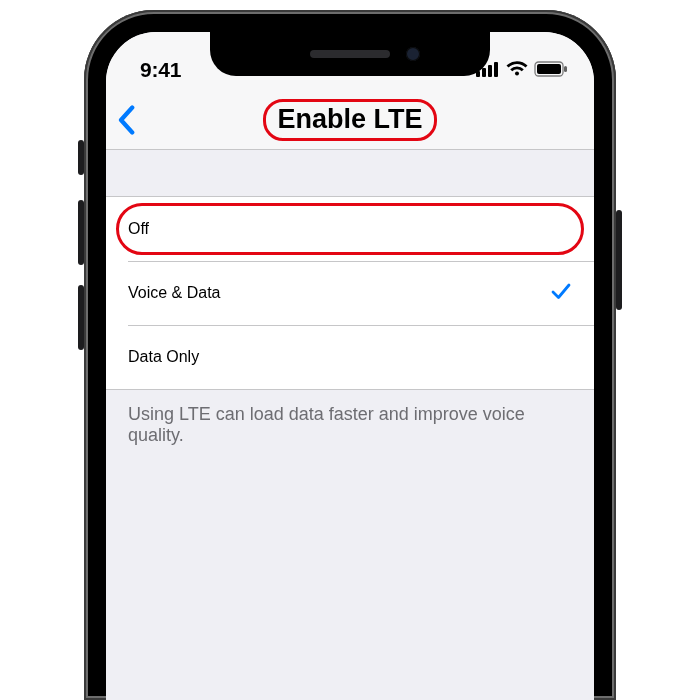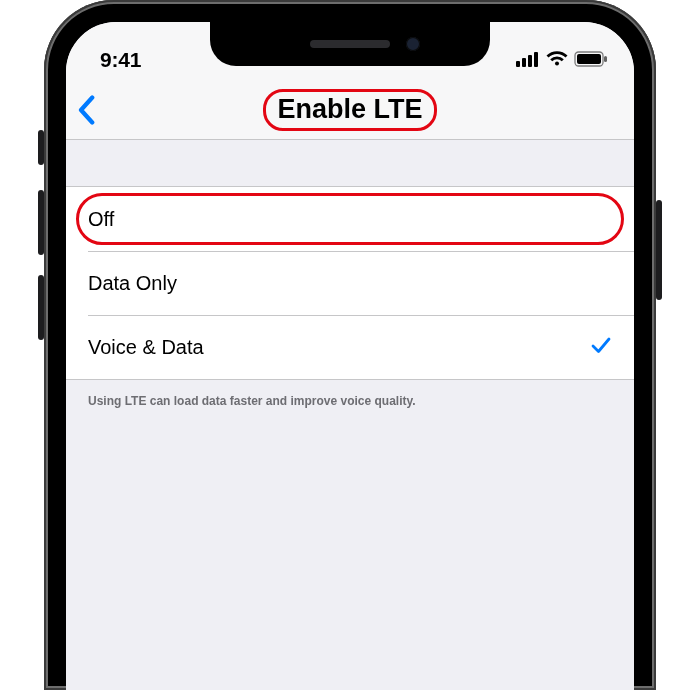--- a/index.html
+++ b/index.html
@@ -9,22 +9,22 @@
     width: 700px;
     height: 700px;
     overflow: hidden;
     display: flex;
     justify-content: center;
     align-items: flex-start;
   }
 
   
   .device {
-    margin-top: 0;
-    width: 612px;
+    margin-top: 10px;
+    width: 532px;
     height: 690px;
     border-radius: 70px 70px 0 0;
     background: #000;
     padding: 22px 22px 0 22px;
     position: relative;
     box-shadow: 0 0 0 2px #3a3a3a inset,
                 0 0 0 4px #6d6d6d inset;
   }
   .screen {
     width: 100%;
@@ -123,21 +123,21 @@
     background: #fff;
     border-top: 1px solid #c6c6c8;
     border-bottom: 1px solid #c6c6c8;
   }
   .row {
     min-height: 64px;
     padding: 0 22px;
     display: flex;
     align-items: center;
     justify-content: space-between;
-    font-size: 20px;
+    font-size: 16px;
     font-weight: 400;
     color: #000;
     position: relative;
     cursor: pointer;
   }
   .row + .row::before {
     content: "";
     position: absolute;
     left: 22px; right: 0; top: 0;
     height: 1px;
@@ -148,24 +148,23 @@
   .row-highlight {
     position: absolute;
     left: 10px; right: 10px; top: 6px; bottom: 6px;
     border: 3px solid #e30613;
     border-radius: 28px;
     pointer-events: none;
   }
 
   .footer-note {
     padding: 14px 22px;
-    font-size: 12px;
+    font-size: 18px;
     color: #6d6d72;
     background: #efeff4;
-    font-weight: bold;
   }
   .below-fill {
     background:#efeff4;
     height: 400px;
   }
 </style>
 </head>
 <body>
 
 <div class="device">
@@ -224,31 +223,31 @@
     <div class="section-spacer"></div>
 
     <div class="list">
 
       <div class="row">
         <span>Off</span>
         <div class="row-highlight"></div>
       </div>
 
       <div class="row">
-        <span>Data Only</span>
-      </div>
-
-      <div class="row">
         <span>Voice &amp; Data</span>
         <span class="checkmark">
           <svg width="22" height="22" viewBox="0 0 22 22">
             <polyline points="3,12 8.5,17.5 19,5" fill="none" stroke="#007aff" stroke-width="2.8" stroke-linecap="round" stroke-linejoin="round"></polyline>
           </svg>
         </span>
       </div>
 
+      <div class="row">
+        <span>Data Only</span>
+      </div>
+
     </div>
 
     <div class="footer-note">Using LTE can load data faster and improve voice quality.</div>
     <div class="below-fill"></div>
 
   </div>
 </div>
 
 </body></html>

